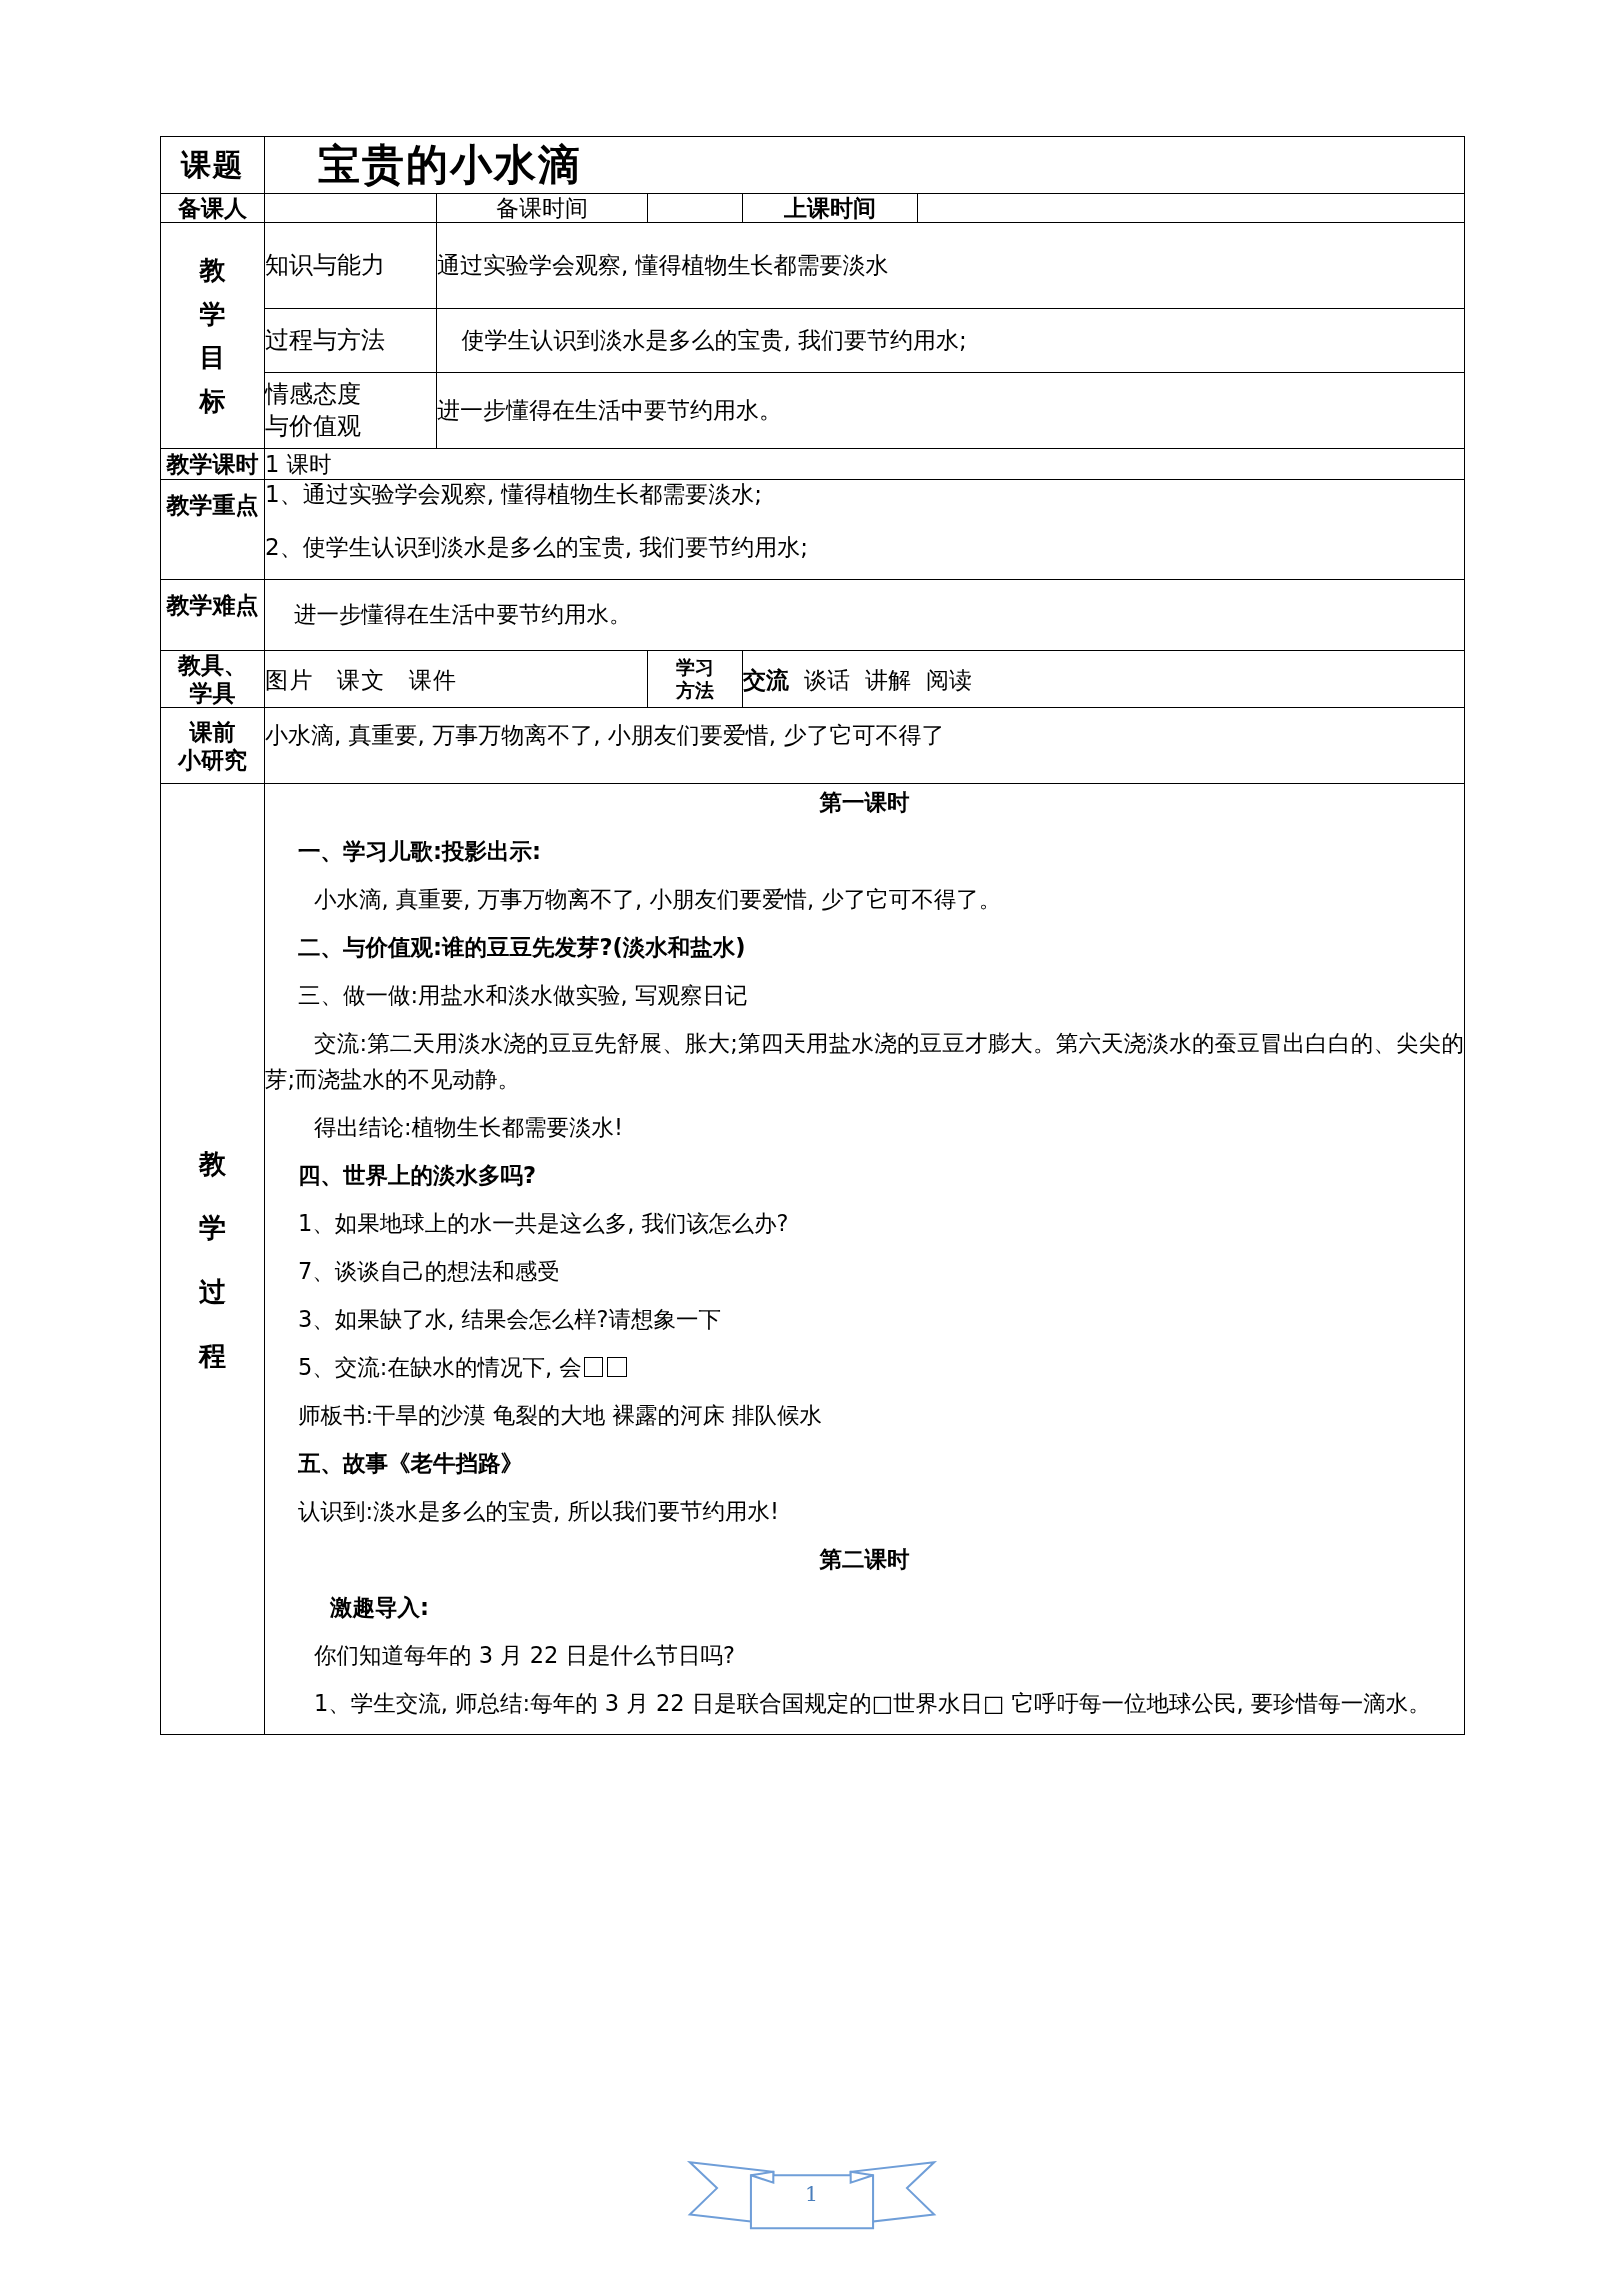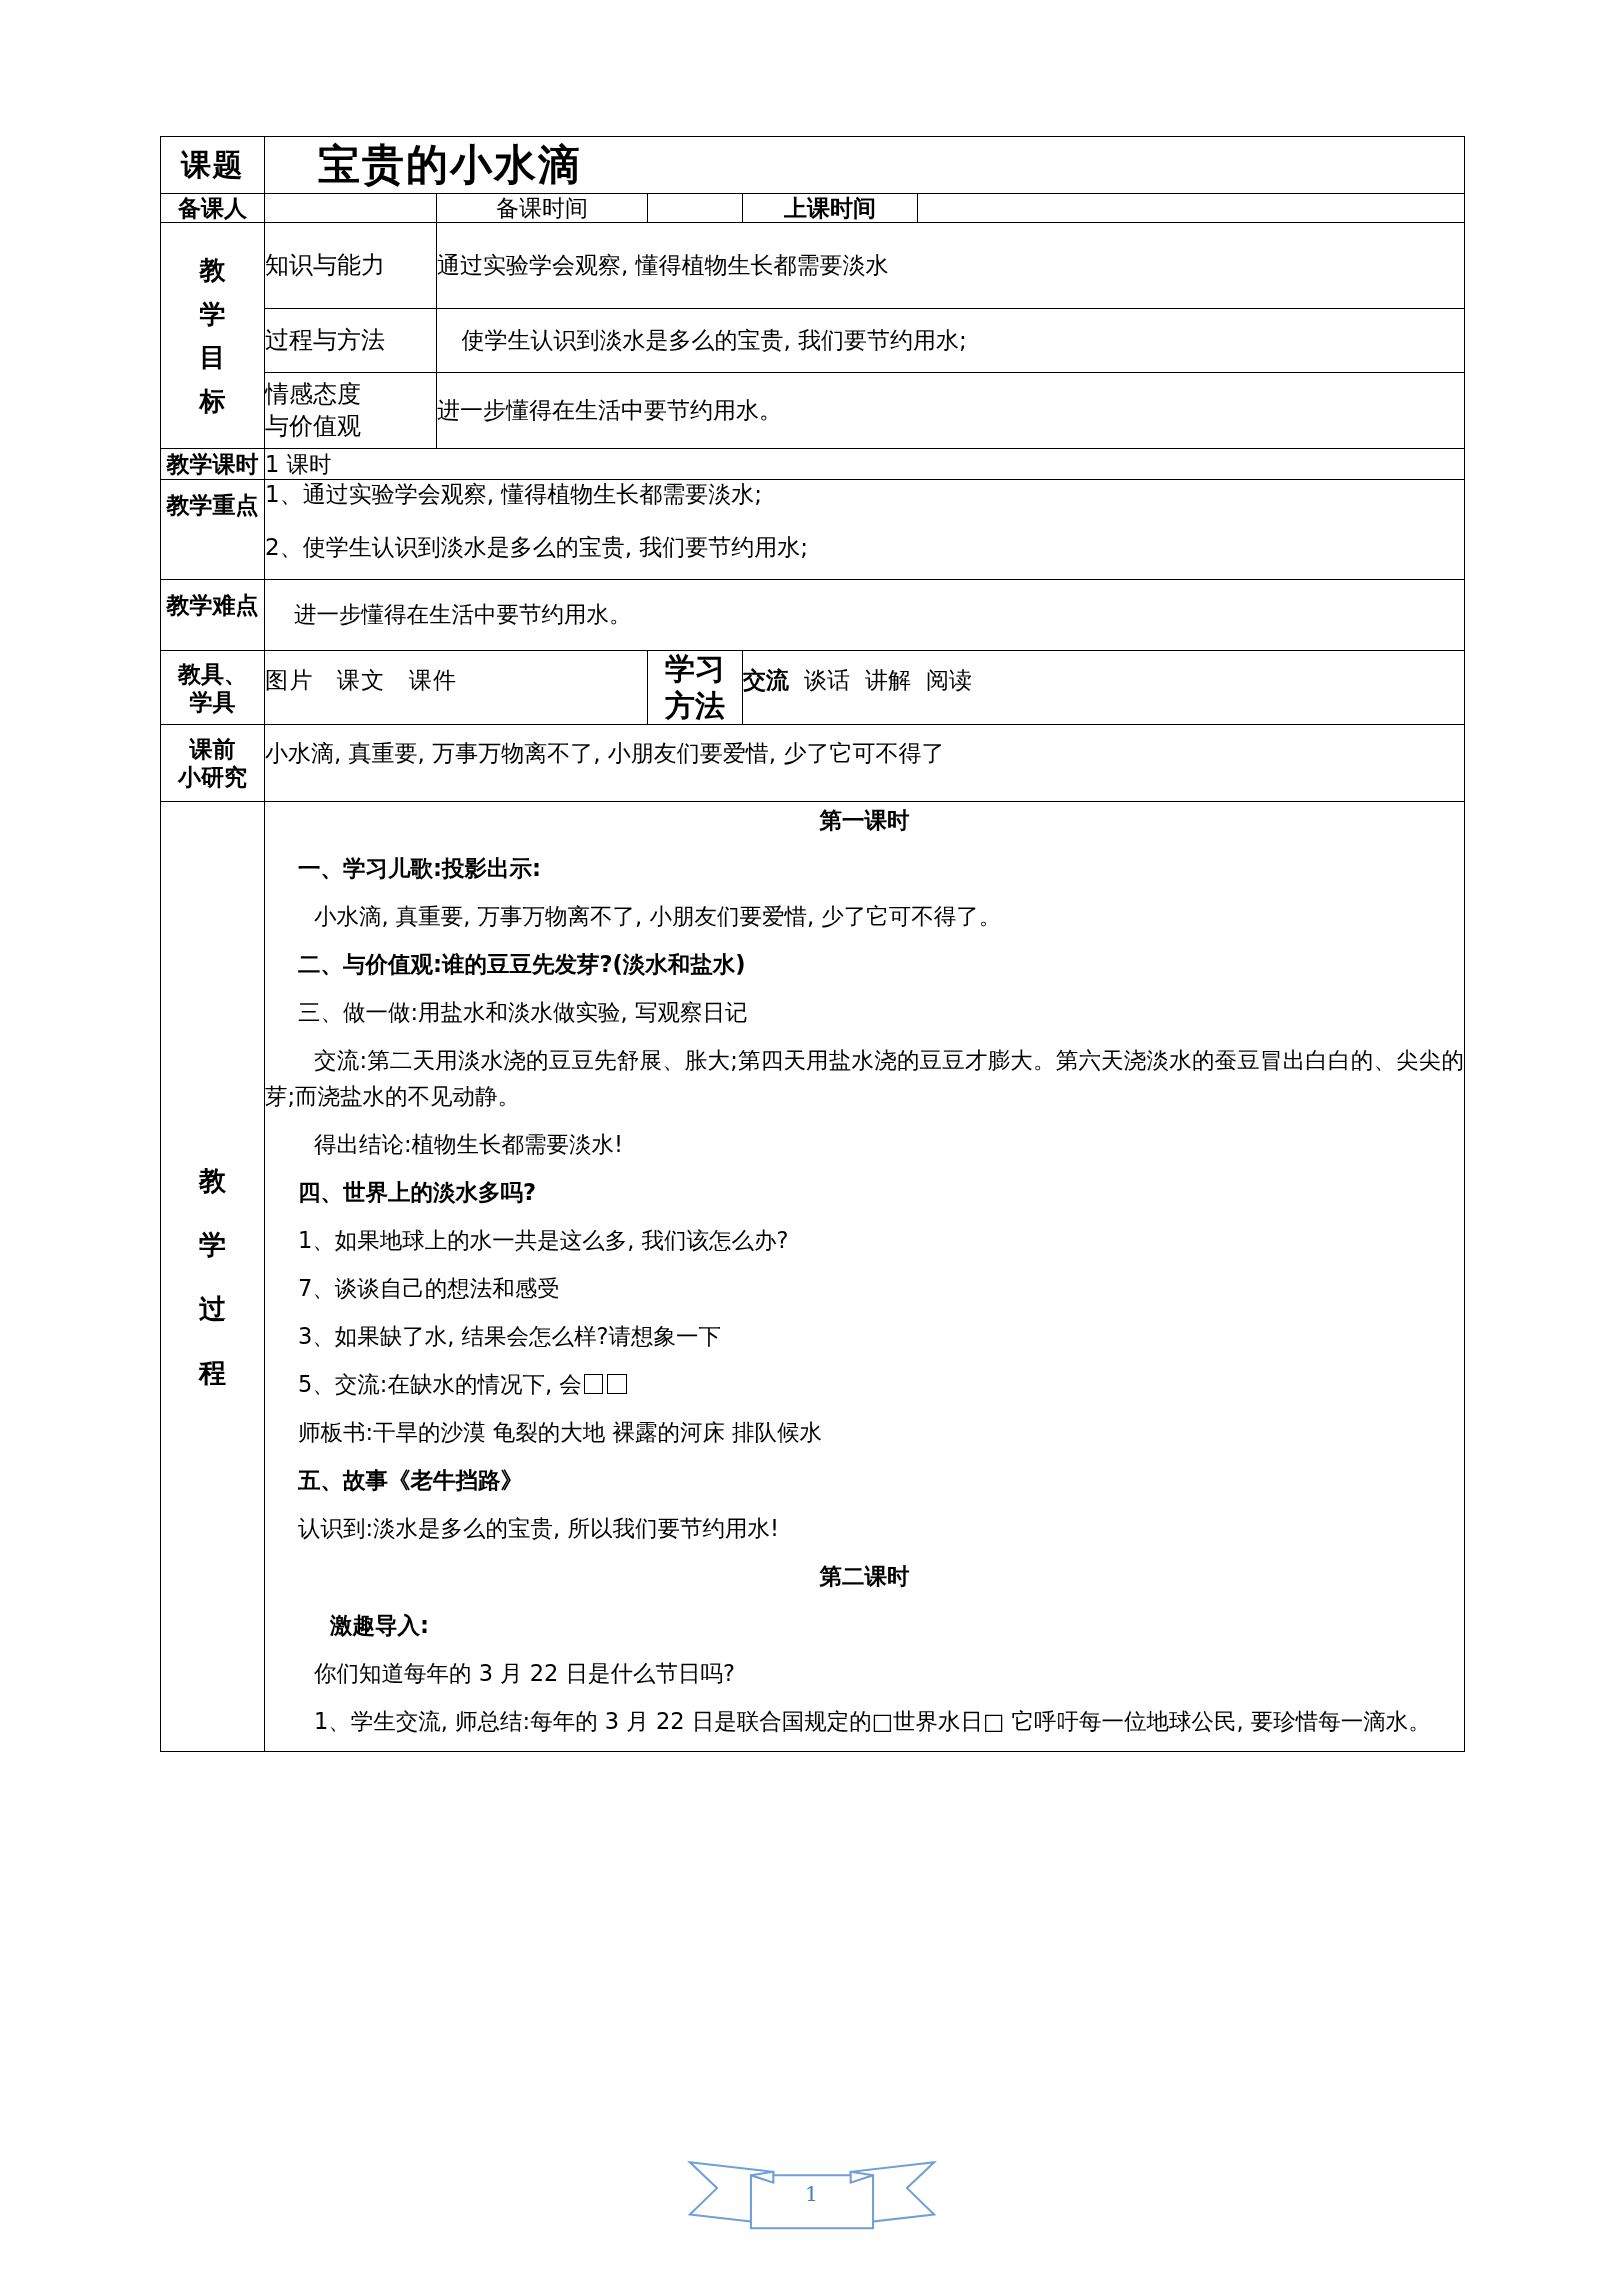--- a/index.html
+++ b/index.html
@@ -247,21 +247,21 @@
       </tr>
 
       <tr>
         <td class="lbl">
           <div>教具、</div>
           <div>学具</div>
         </td>
         <td class="tools-list" colspan="2" style="vertical-align:top;padding-top:13.6px">
           <span>图片</span><span class="sp"></span><span>课文</span><span class="sp"></span><span>课件</span>
         </td>
-        <td class="lbl" style="font-size:30px">
+        <td class="lbl" style="font-size:19px">
           <div>学习</div>
           <div>方法</div>
         </td>
         <td class="methods-list" colspan="2" style="vertical-align:top;padding-top:13.6px">
           <span class="b">交流</span><span class="sp"></span><span>谈话</span><span class="sp"></span><span>讲解</span><span class="sp"></span><span>阅读</span>
         </td>
       </tr>
 
       <tr>
         <td class="lbl">

